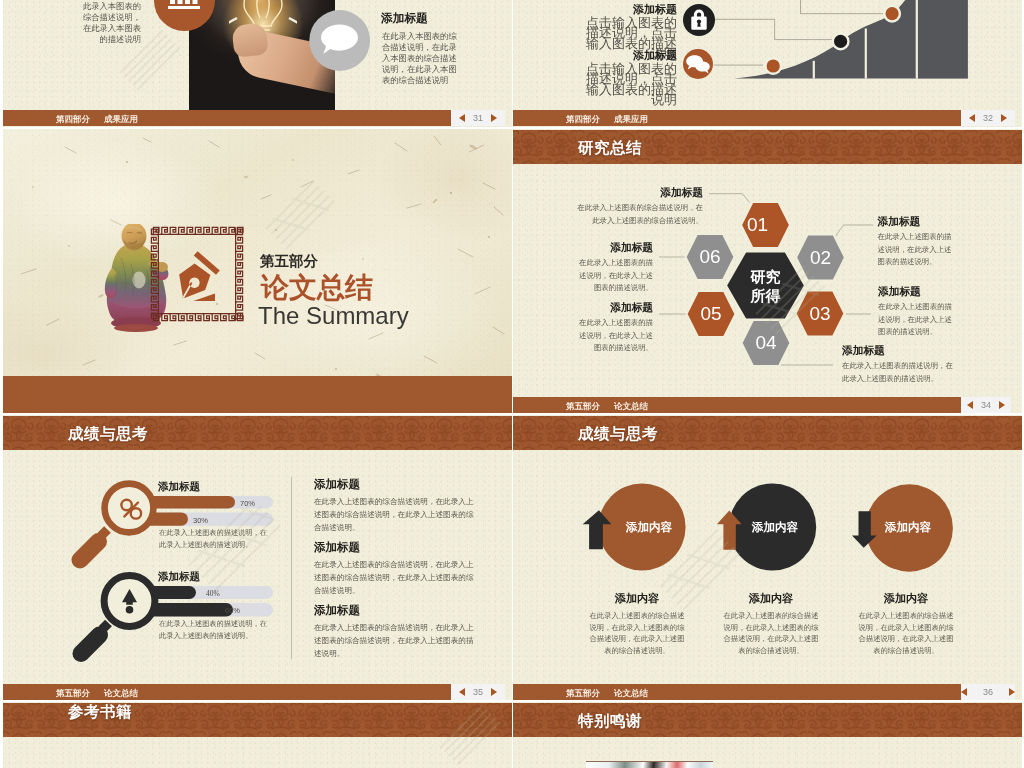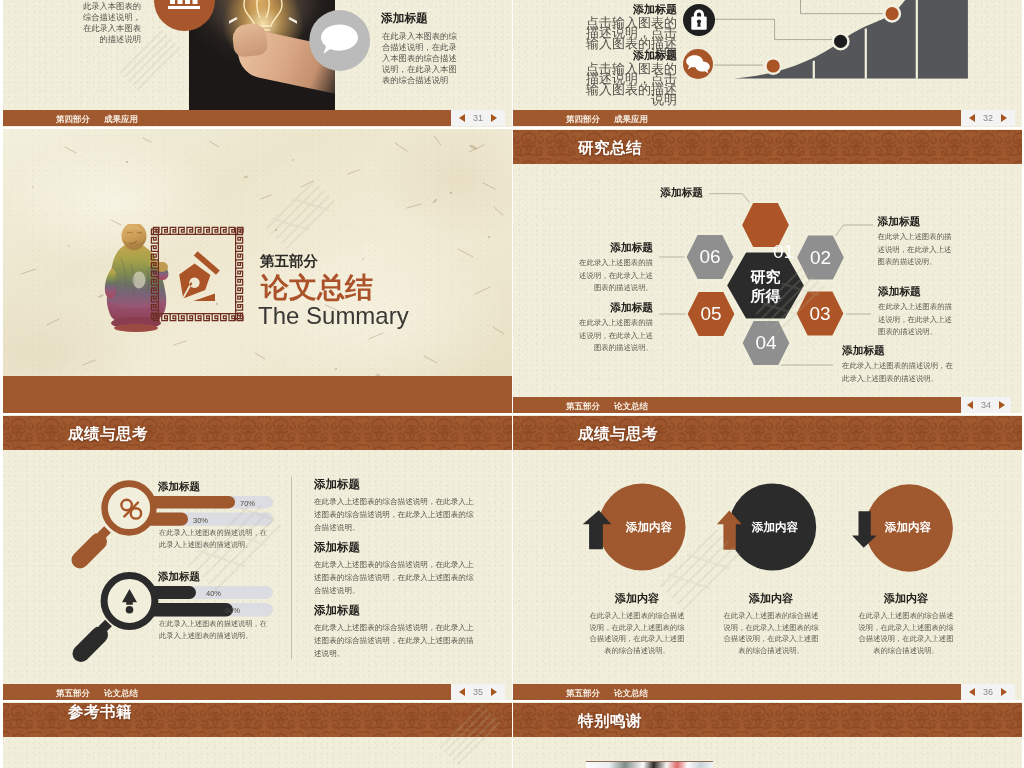--- a/index.html
+++ b/index.html
@@ -486,34 +486,35 @@
      <use href="#hx" x="252.5" y="96" fill="#ad5527"></use>
      <use href="#hx" x="307.5" y="128.5" fill="#8f8f8f"></use>
      <use href="#hx" x="307" y="184.5" fill="#ad5527"></use>
      <use href="#hx" x="253" y="214" fill="#8f8f8f"></use>
      <use href="#hx" x="198" y="185" fill="#ad5527"></use>
      <use href="#hx" x="197" y="128" fill="#8f8f8f"></use>
      <use href="#hxbig" x="252.5" y="156.5" fill="#2b2b2b"></use>
    </g>
   </svg>
 
-  <div class="hexnum" style="left:251px;top:86px;margin-top:27px;">01</div>
+  <div class="hexnum" style="left:225px;top:86px;">01</div>
   <div class="hexnum" style="left:288px;top:118.5px;">02</div>
   <div class="hexnum" style="left:287.5px;top:174.5px;">03</div>
   <div class="hexnum" style="left:233.5px;top:204px;">04</div>
   <div class="hexnum" style="left:178.5px;top:175px;">05</div>
   <div class="hexnum" style="left:177.5px;top:118px;">06</div>
 
   <div class="abs" style="left:212.5px;top:138px;width:80px;text-align:center;color:#fff;font-weight:bold;font-size:15px;line-height:19px;">
     <div>研究</div>
     <div>所得</div>
   </div>
 
   <div class="co-r" style="left:62px;top:57px;width:128px;">
     <div class="co-t">添加标题</div>
+    <div class="co-b">在此录入上述图表的综合描述说明，在此录入上述图表的综合描述说明。</div>
   </div>
   <div class="co-l" style="left:364.5px;top:86px;width:76px;">
     <div class="co-t">添加标题</div>
     <div class="co-b">在此录入上述图表的描述说明，在此录入上述图表的描述说明。</div>
   </div>
   <div class="co-l" style="left:365px;top:156px;width:76px;">
     <div class="co-t">添加标题</div>
     <div class="co-b">在此录入上述图表的描述说明，在此录入上述图表的描述说明。</div>
   </div>
   <div class="co-l" style="left:329px;top:215px;width:112px;">
@@ -590,21 +591,21 @@
     <g>
       <path fill="none" stroke="#2b2b2b" stroke-width="9.5" stroke-linecap="butt" d="M52.5 58 L46 64.5"></path>
       <path fill="none" stroke="#2b2b2b" stroke-width="17" stroke-linecap="round" d="M43.5 70 L25 88.5"></path>
       <circle cx="73.5" cy="36" r="25.4" stroke="#2b2b2b" stroke-width="7" fill="#f1efdb"></circle>
     </g>
     <g fill="#2b2b2b">
       <path d="M73.5 24 L81 37.3 L76.8 37.3 L76.8 39.8 L70.2 39.8 L70.2 37.3 L66 37.3 Z"></path>
       <ellipse cx="73.5" cy="44.8" rx="3.8" ry="3.8"></ellipse>
     </g>
   </svg>
-  <div class="abs barpct" style="left:203px;top:174px;">40%</div>
+  <div class="abs barpct" style="left:203px;top:174px;font-family:Liberation Serif, serif;">40%</div>
   <div class="abs barpct" style="left:222px;top:191px;">60%</div>
 
   <div class="abs m-title" style="left:155px;top:155px;">添加标题</div>
   <div class="abs m-body" style="left:156px;top:203px;width:114px;">在此录入上述图表的描述说明，在此录入上述图表的描述说明。</div>
 
   <div class="abs" style="left:288px;top:62px;width:1px;height:182px;background:#c3bfb0;"></div>
 
   <div class="abs rt-item" style="left:311px;top:62px;width:163px;">
     <div class="rt-t">添加标题</div>
     <div class="rt-b">在此录入上述图表的综合描述说明，在此录入上述图表的综合描述说明，在此录入上述图表的综合描述说明。</div>
@@ -660,21 +661,21 @@
     <div class="cap-b">在此录入上述图表的综合描述说明，在此录入上述图表的综合描述说明，在此录入上述图表的综合描述说明。</div>
   </div>
   <div class="abs cap" style="left:343px;top:177px;width:100px;">
     <div class="cap-t">添加内容</div>
     <div class="cap-b">在此录入上述图表的综合描述说明，在此录入上述图表的综合描述说明，在此录入上述图表的综合描述说明。</div>
   </div>
 
   <div class="ftr" style="top:269px;height:16px;width:448px;"></div>
   <div class="ftr-txt" style="left:53px;top:272.5px;font-size:8.5px;">第五部分</div>
   <div class="ftr-txt" style="left:101px;top:272.5px;font-size:8.5px;">论文总结</div>
-  <div class="pager" style="left:448px;top:269px;width:54px;height:16px;">
+  <div class="pager" style="left:448px;top:269px;width:54px;height:16px;justify-content:space-between;">
     <span class="tri l"></span>
     <span class="pnum">36</span>
     <span class="tri r"></span>
   </div>
 </div>
 
 <div class="slide" style="left:3px;top:702px;width:509px;height:286px;">
   <div class="paper"></div>
   <div class="hdr" style="top:1px;height:34px;">
     <svg viewBox="0 0 509 34" preserveAspectRatio="none">

